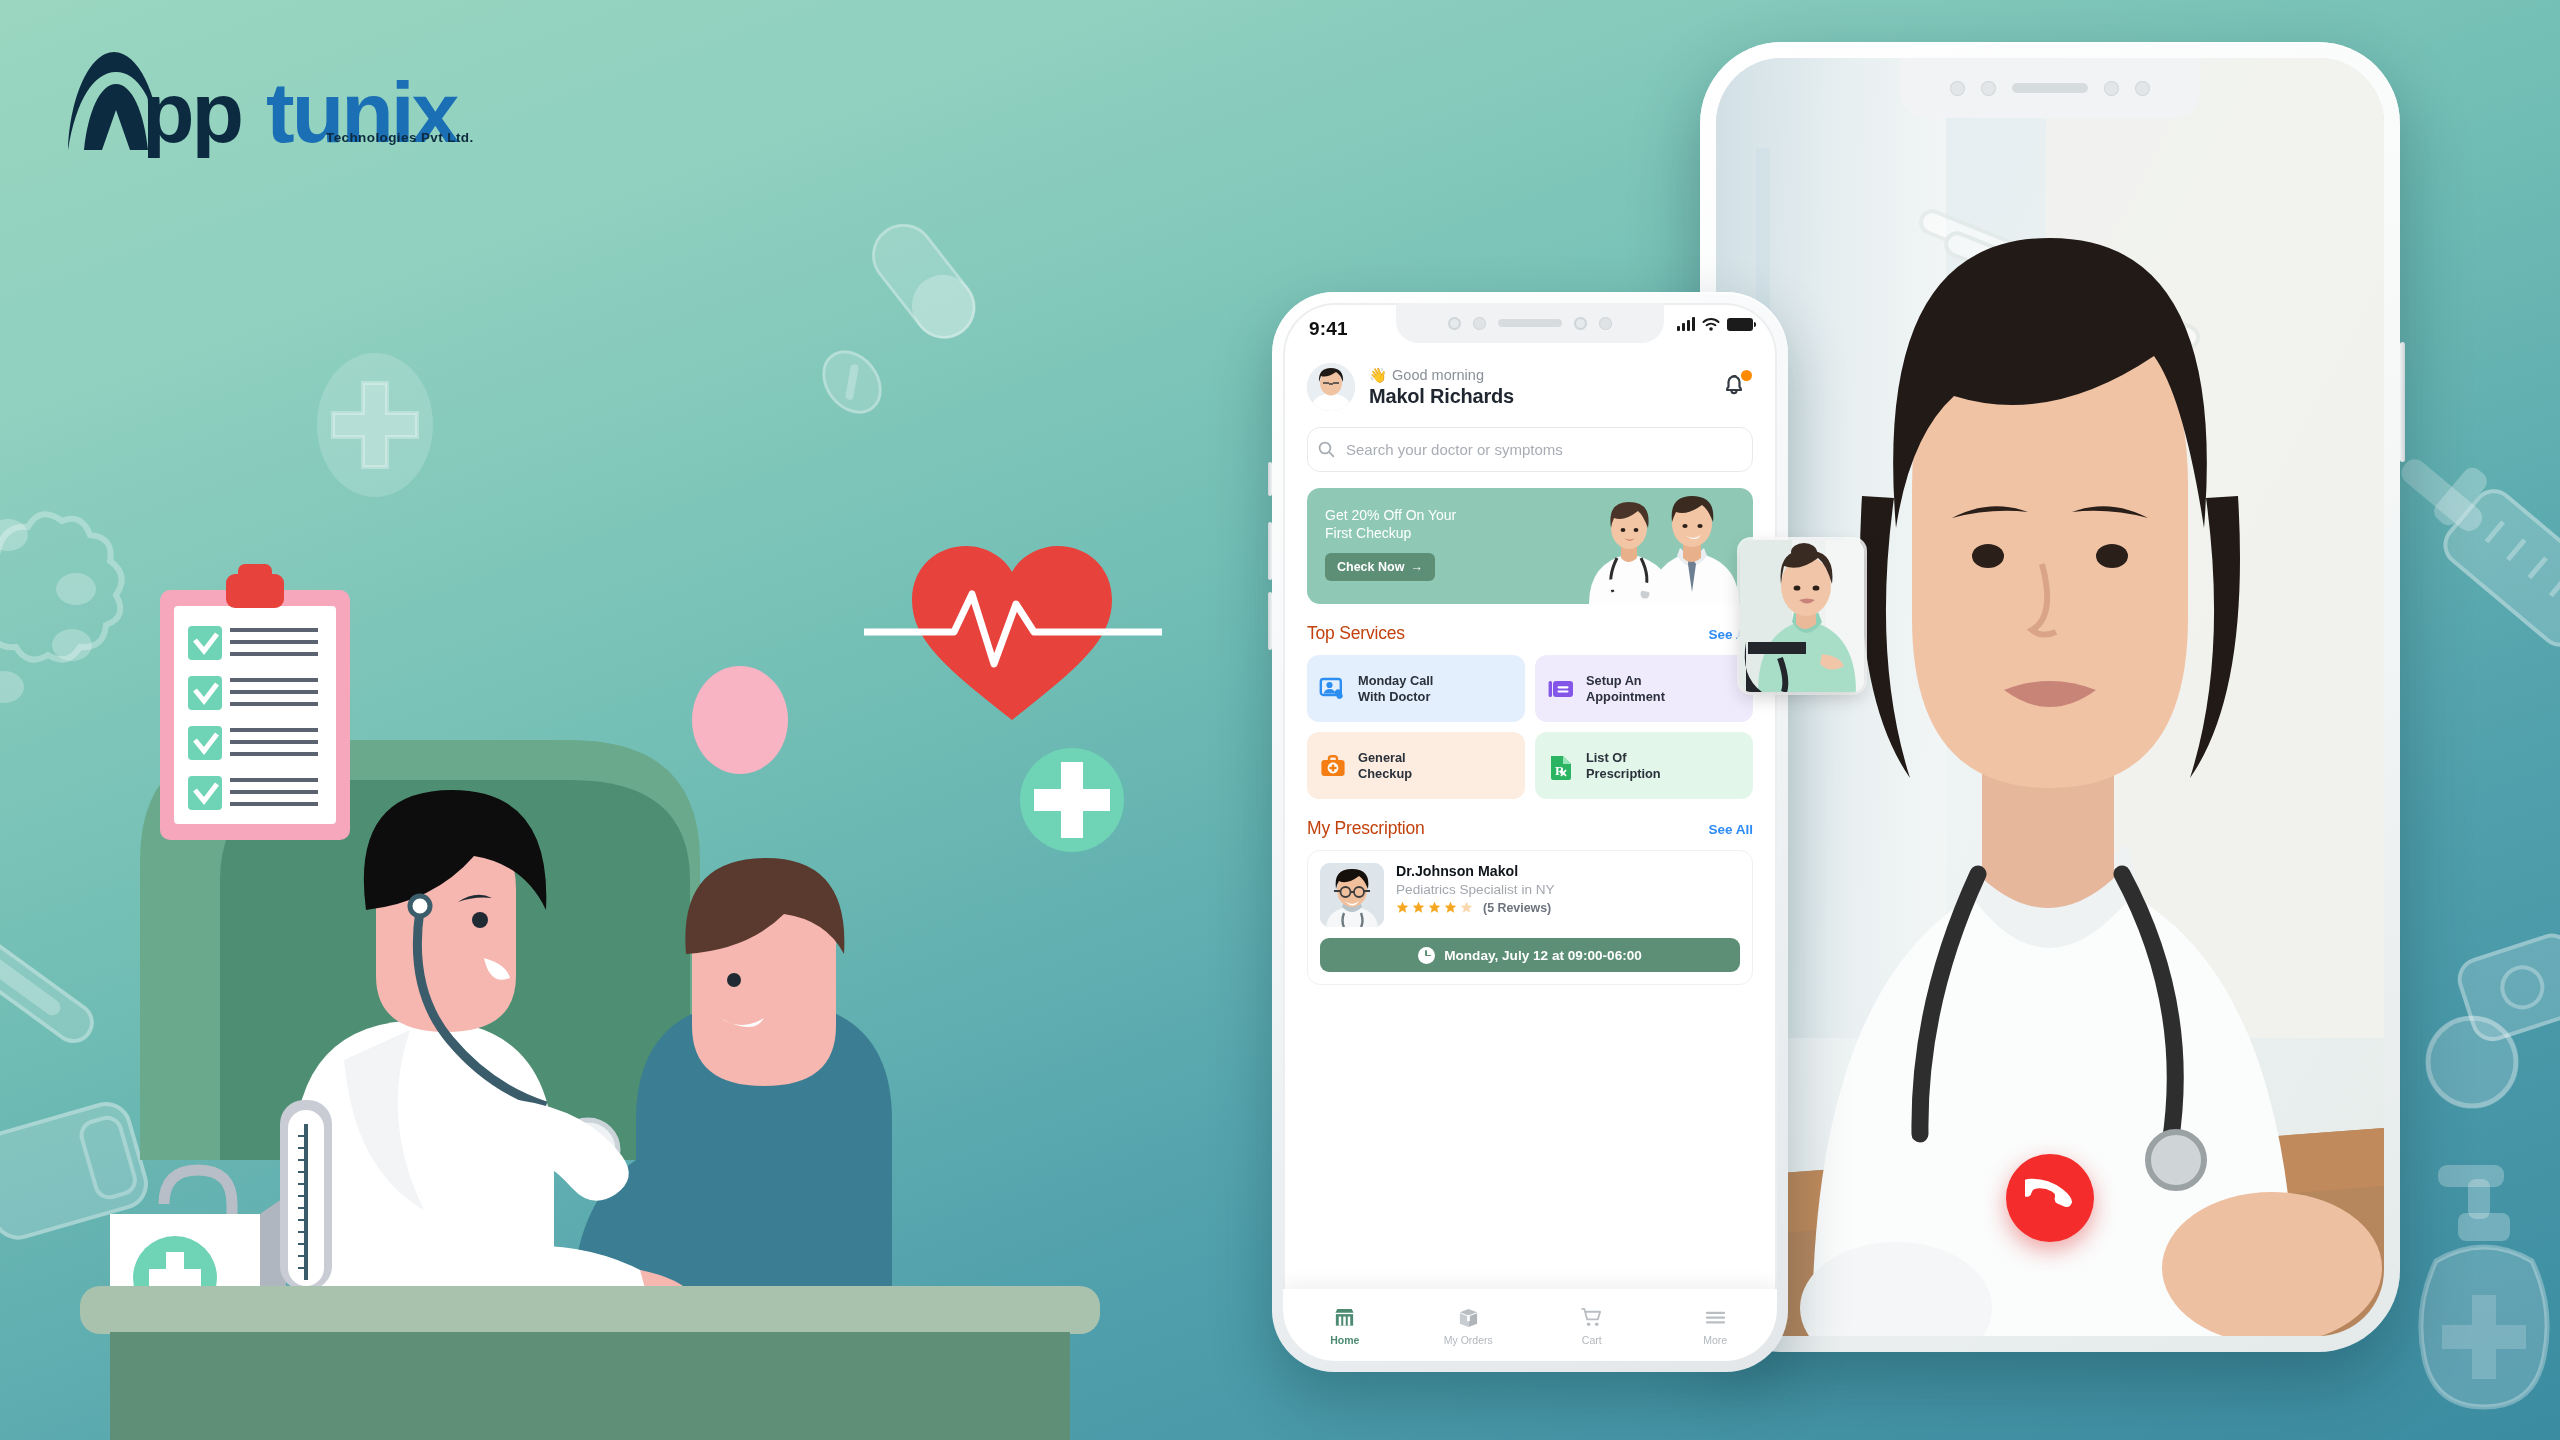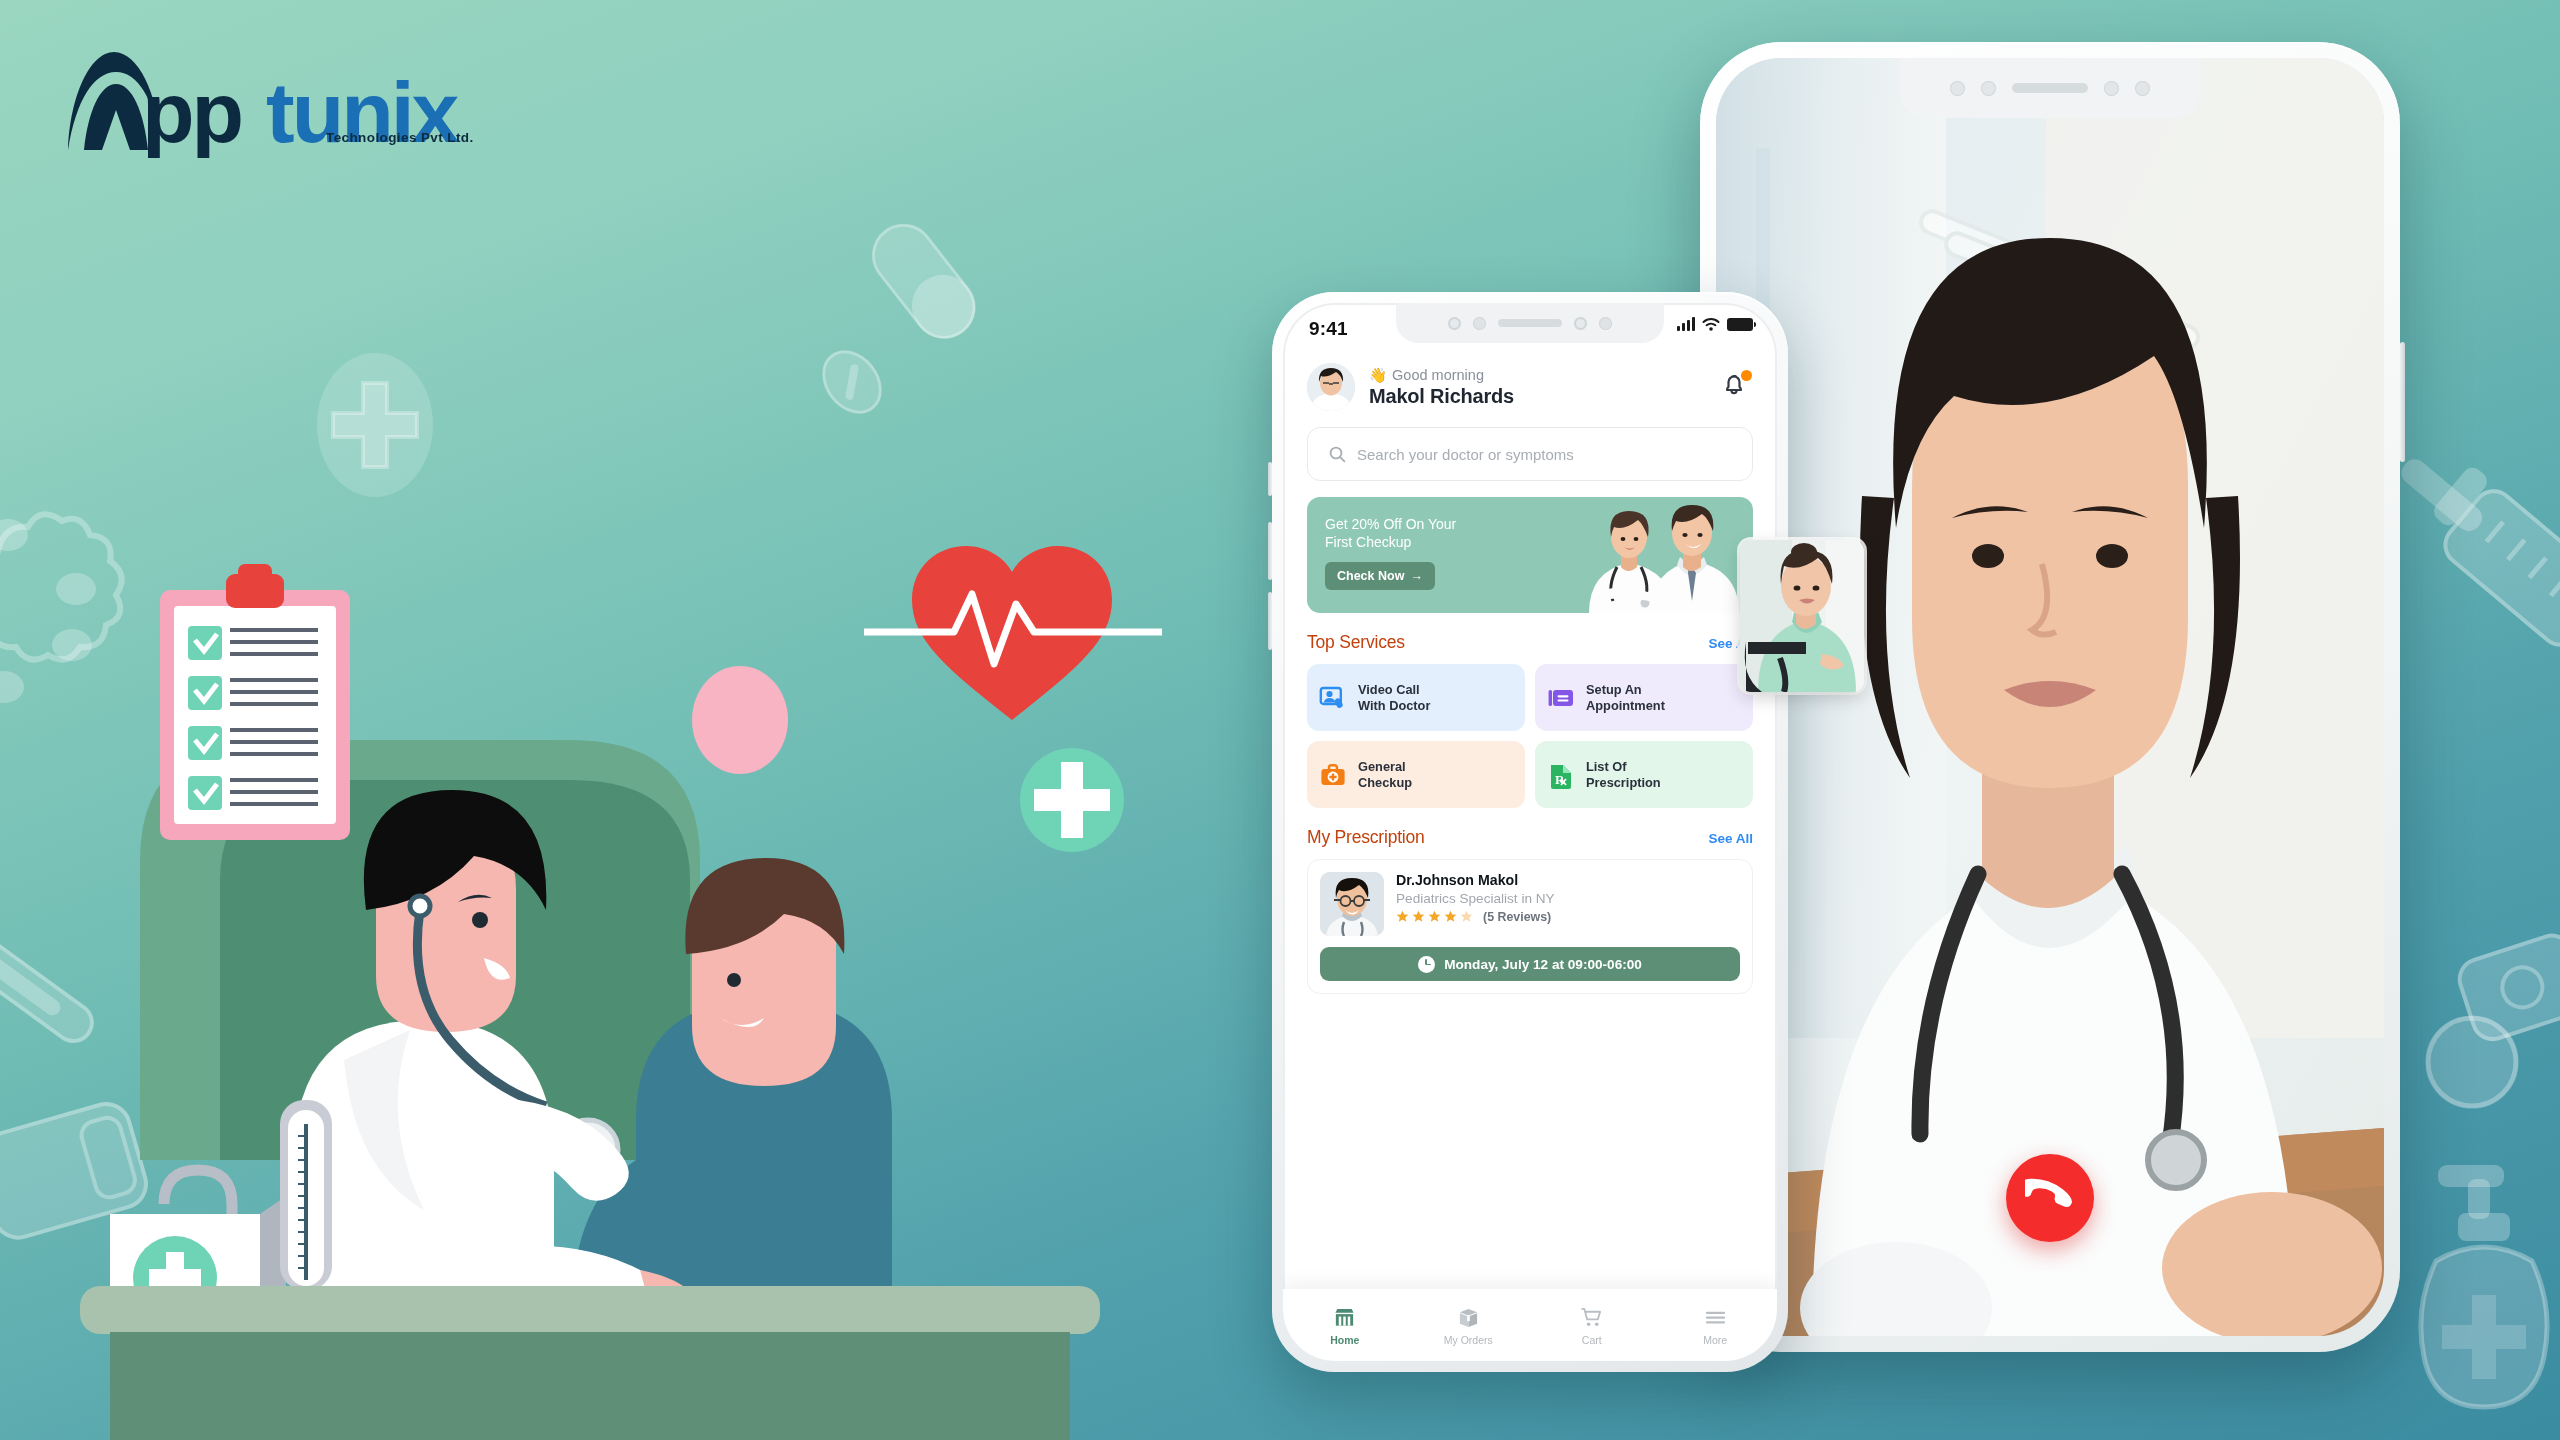--- a/index.html
+++ b/index.html
@@ -60,22 +60,22 @@
   .avatar { width:48px;height:48px;border-radius:50%; flex:none;
             background:linear-gradient(160deg,#e8eef3,#cfd9e2); overflow:hidden; position:relative; }
   .greet-txt { flex:1; }
   .greet-line { font-size:14.5px; color:#8a9099; display:flex; align-items:center; gap:5px; }
   .greet-name { font-size:20px; font-weight:bold; color:#1f2630; letter-spacing:-.2px; margin-top:1px;}
   .bell { width:34px;height:34px; position:relative; flex:none;}
   .bell-dot { position:absolute; right:1px; top:0px; width:11px;height:11px;border-radius:50%;background:#ff8a00;}
 
   
   .search {
-    margin-top:16px; height:54px; border:1.4px solid #e7e9ec; border-radius:13px;
-    display:flex; align-items:center; gap:11px; padding:0 21px; background:#fff;
+    margin-top:16px; height:45px; border:1.4px solid #e7e9ec; border-radius:13px;
+    display:flex; align-items:center; gap:11px; padding:0 10px; background:#fff;
   }
   .search span.ph { font-size:15px; color:#a8adb4; }
 
   
   .promo { margin-top:16px; height:116px; border-radius:13px; background:#8fc9b6;
            position:relative; overflow:hidden; }
   .promo-txt { position:absolute; left:18px; top:18px; width:200px; }
   .promo-txt .l1 { font-size:14px; color:#fff; line-height:1.32; }
   .promo-txt .l1 b { font-weight:normal; }
   .promo-btn { margin-top:10px; display:inline-flex; align-items:center; gap:6px;
@@ -561,21 +561,21 @@
 
       <div class="grid">
         <div class="card c-blue">
           <svg class="ico" viewBox="0 0 28 28">
             <rect x="1.8" y="4" width="20" height="16" rx="2.6" fill="none" stroke="#2b8ef0" stroke-width="2.4"></rect>
             <circle cx="10.5" cy="10" r="3.1" fill="#2b8ef0"></circle>
             <path fill="#2b8ef0" d="M4.6,18.4 q1.6,-4.4 6,-4.4 q4.4,0 6,4.4 Z"></path>
             <path fill="#2b8ef0" d="M17.6,14.6 q3,-1 4.2,1.6 l1.6,3.4 q1.2,2.6 -1.4,4 q-2.6,1.4 -4,-1.2 l-1.8,-3.4 q-1.4,-2.6 1.4,-4.4 Z"></path>
           </svg>
           <div class="lbl">
-            <span>Video Call</span><br>
+            <span>Monday Call</span><br>
             <span>With Doctor</span>
           </div>
         </div>
 
         <div class="card c-purple">
           <svg class="ico" viewBox="0 0 28 28">
             <rect x="1.6" y="6" width="3.4" height="16" rx="1.6" fill="#8456e8"></rect>
             <rect x="6" y="6" width="20" height="16" rx="3" fill="#8456e8"></rect>
             <rect x="10.5" y="11.2" width="11" height="2.2" rx="1.1" fill="#ffffff"></rect>
             <rect x="10.5" y="15.4" width="11" height="2.2" rx="1.1" fill="#ffffff"></rect>

